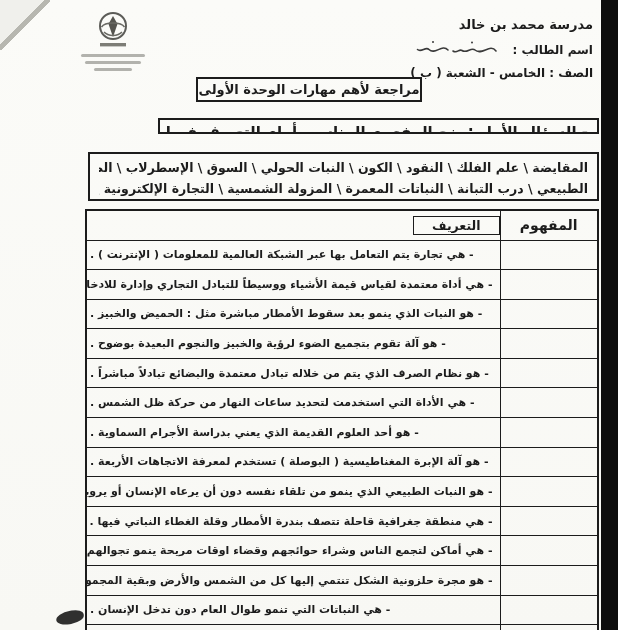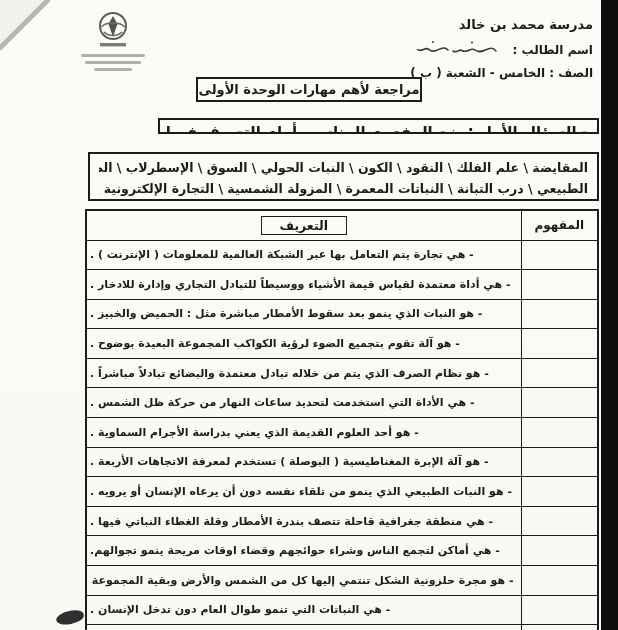--- a/index.html
+++ b/index.html
@@ -61,22 +61,22 @@
   }
   .word-bank div { white-space:nowrap; overflow:hidden; }
 
   
   .concepts-table {
     position:absolute; top:209px; left:85px; width:514px;
     border-collapse:collapse; table-layout:fixed;
     border:2px solid var(--ink,#1c1c1c);
   }
   .concepts-table th, .concepts-table td { border:1.4px solid var(--ink,#1c1c1c); }
-  th.concept-col { width:77px; height:30px; font-size:12px; font-weight:bold; text-align:center; vertical-align:middle; }
-  th.def-col { height:30px; text-align:center; vertical-align:middle; }
+  th.concept-col { width:98px; height:30px; font-size:14px; font-weight:bold; text-align:center; vertical-align:middle; }
+  th.def-col { height:30px; text-align:right; vertical-align:middle; }
   .def-header-box { display:inline-block; border:1.3px solid var(--ink,#1c1c1c); padding:1px 18px; font-size:12.5px; font-weight:bold; }
   .concepts-table td { height:29.6px; vertical-align:middle; }
   .definition-cell {
     padding:0 7px 0 3px; font-size:11px; font-weight:bold; text-align:left;
     white-space:nowrap; overflow:hidden;
   }
 
   
   .bottom-smudge {
     position:absolute; left:56px; bottom:6px; width:28px; height:13px;
@@ -151,21 +151,21 @@
   </tr>
         <tr class="def-row">
     <td class="concept-cell"></td>
     <td class="definition-cell">
       <span>- هو النبات الذي ينمو بعد سقوط الأمطار مباشرة مثل : الحميض والخبيز .</span>
     </td>
   </tr>
         <tr class="def-row">
     <td class="concept-cell"></td>
     <td class="definition-cell">
-      <span>- هو آلة تقوم بتجميع الضوء لرؤية الكواكب المجموعة البعيدة بوضوح .</span>
+      <span>- هو آلة تقوم بتجميع الضوء لرؤية والخبيز والنجوم البعيدة بوضوح .</span>
     </td>
   </tr>
         <tr class="def-row">
     <td class="concept-cell"></td>
     <td class="definition-cell">
       <span>- هو نظام الصرف الذي يتم من خلاله تبادل معتمدة والبضائع تبادلاً مباشراً .</span>
     </td>
   </tr>
         <tr class="def-row">
     <td class="concept-cell"></td>

